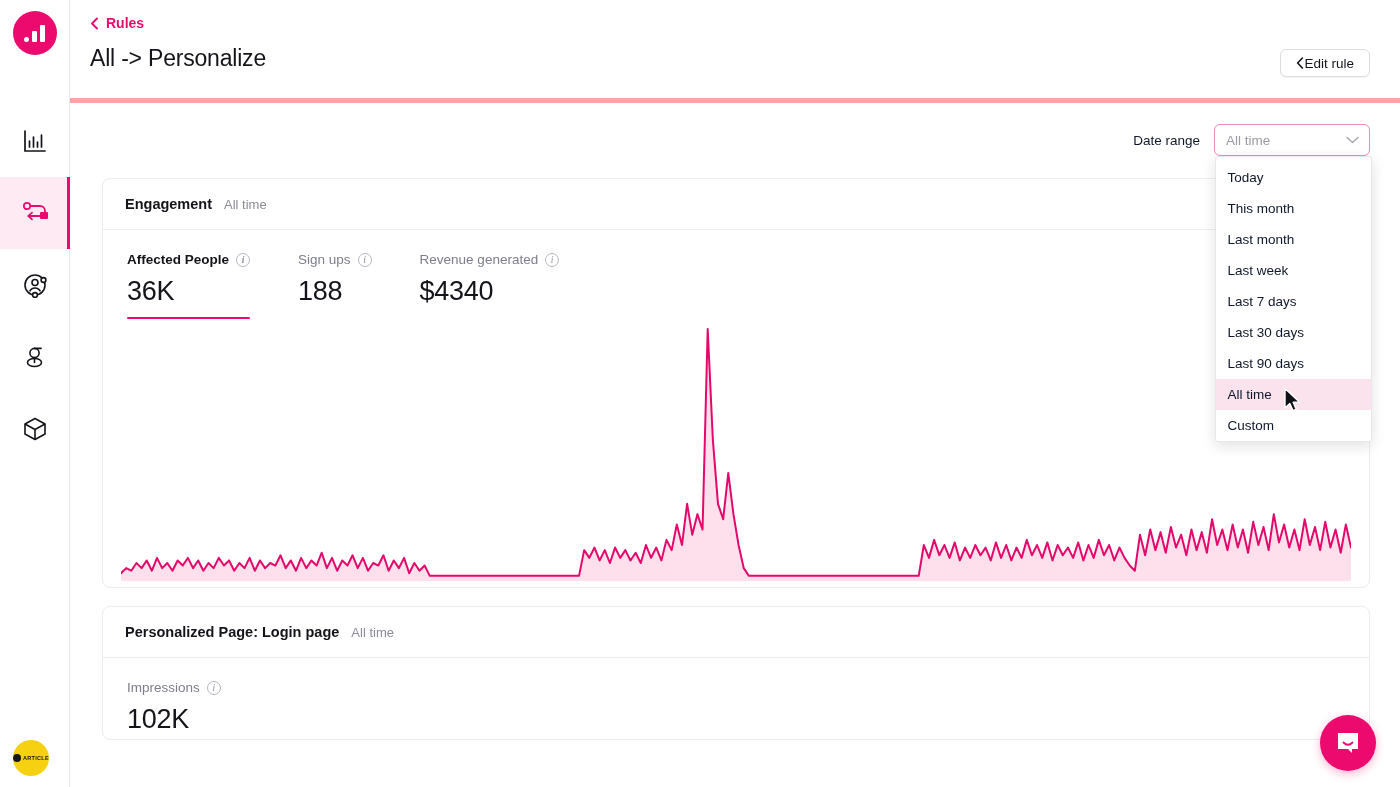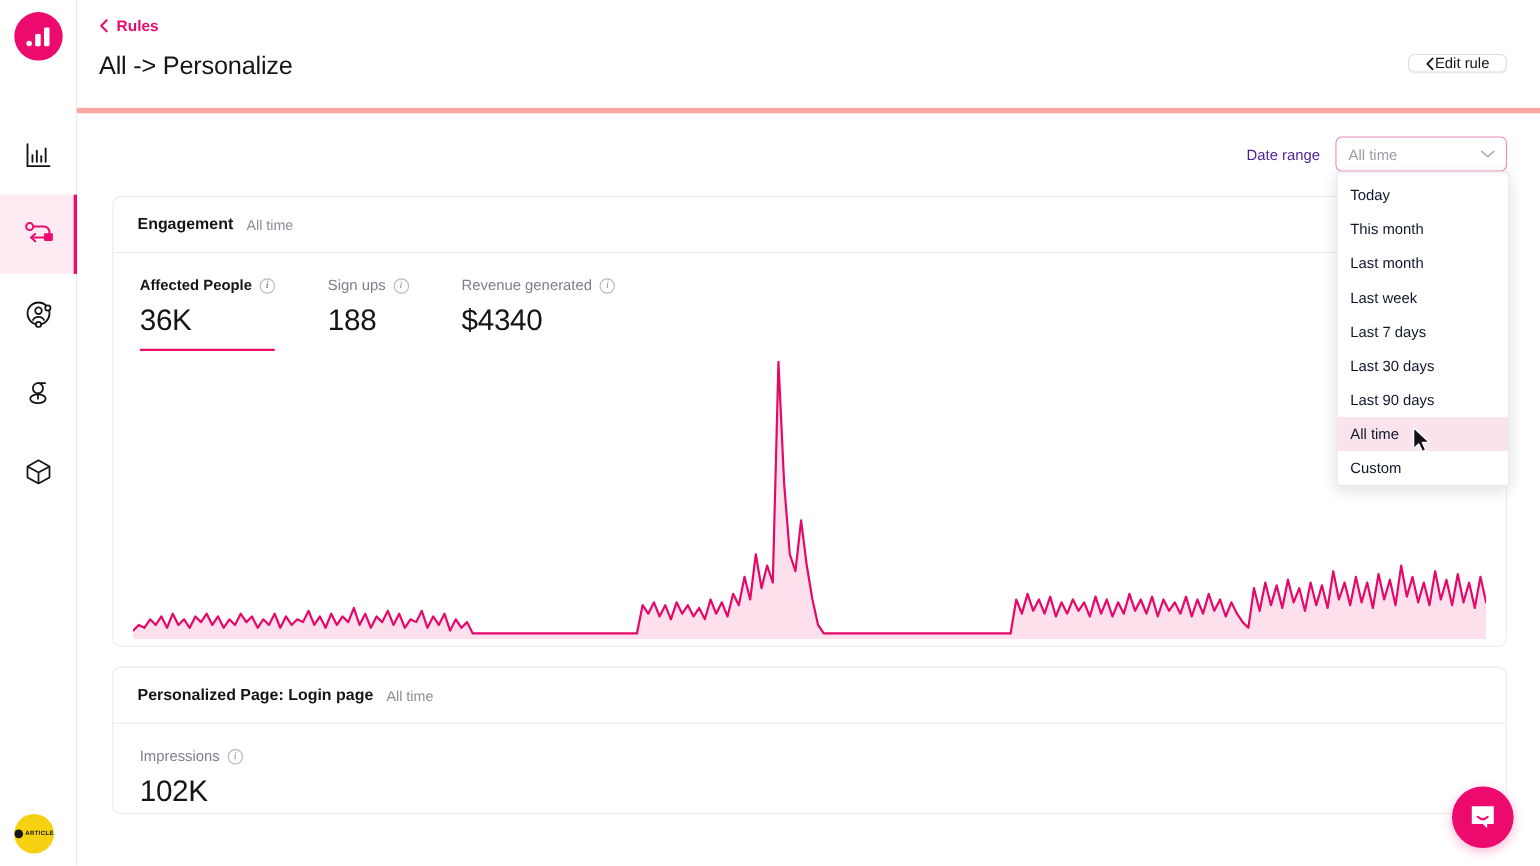--- a/index.html
+++ b/index.html
@@ -82,36 +82,36 @@
     margin-top: 15px; cursor: pointer;
     color: #ec0a6e; font-size: 14px; font-weight: bold;
   }
   .breadcrumb .chev { display: block; }
   .page-title {
     font-size: 23px; font-weight: normal; color: #15141a;
     margin-top: 11px; letter-spacing: -0.2px;
   }
   .edit-rule-btn {
     position: absolute; right: 30px; top: 49px;
-    height: 17px; padding: 0 15px;
+    height: 28px; padding: 0 15px;
     background: #ffffff; border: 1px solid #dcdce2; border-radius: 6px;
     display: inline-flex; align-items: center; gap: 0;
     font-size: 13.5px; color: #15141a; font-weight: normal;
     cursor: pointer;
     box-shadow: 0 1px 1px rgba(20,20,30,.04);
   }
 
   
   .filter-row {
     display: flex; align-items: center; justify-content: flex-end;
     gap: 14px;
     padding: 21px 30px 0 0;
     position: relative;
   }
-  .filter-label { font-size: 13.5px; color: #4c1d95; }
+  .filter-label { font-size: 13.5px; color: #0f172a; }
   .select-wrap { position: relative; }
   .date-select {
     width: 156px; height: 32px;
     border: 1.5px solid #f08ab9; border-radius: 6px;
     background: #ffffff;
     display: flex; align-items: center; justify-content: space-between;
     padding: 0 10px 0 11px;
     font-size: 13.5px; color: #9b9ba5;
     cursor: pointer;
   }

